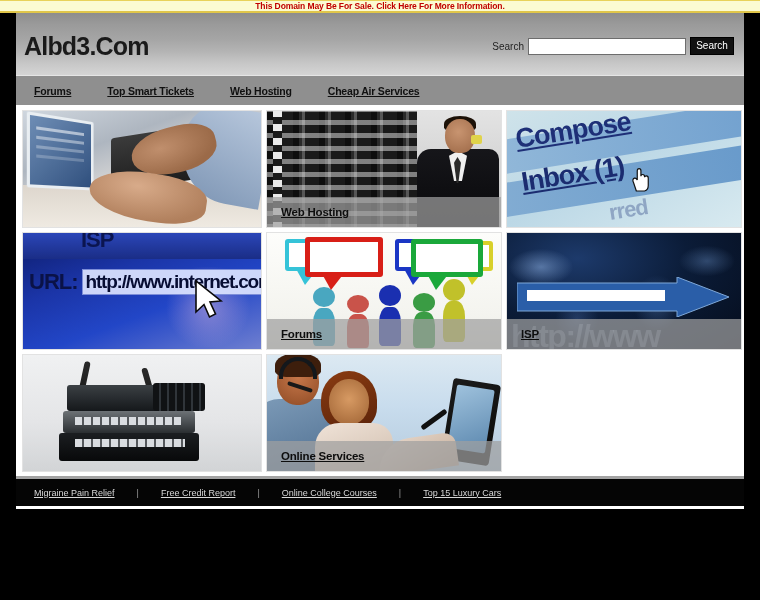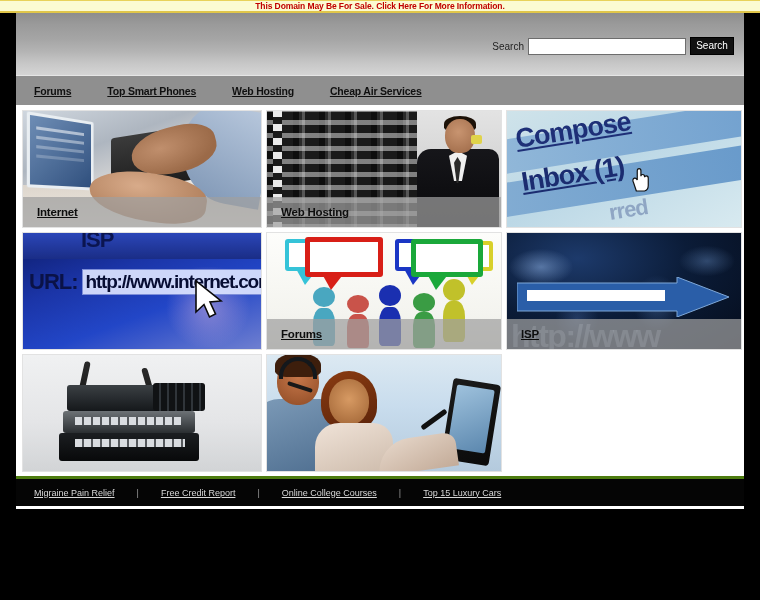--- a/index.html
+++ b/index.html
@@ -403,21 +403,21 @@
     background:#101010; border-radius:2px; transform:rotate(-36deg);
   }
 
   
   .footer {
     background:#050505;
     height:30px;
     display:flex;
     align-items:center;
     padding-left:18px;
-    border-top:3px solid #4d7c0f;
+    border-top:3px solid #a3a3a3;
   }
   .footer-link {
     font-size:9px;
     color:#d8d8d8;
     text-decoration:underline;
     white-space:nowrap;
     cursor:pointer;
   }
   .footer-sep {
     color:#9a9a9a; font-size:9px; margin:0 22px; user-select:none;
@@ -427,47 +427,45 @@
 <body>
 
 <div class="sale-banner">
   <a href="#">This Domain May Be For Sale. Click Here For More Information.</a>
 </div>
 
 <div class="page-frame">
 <div class="page">
 
   <div class="header">
+    <div class="site-title">Albd3.Com</div>
     <div class="search-area">
       <span class="search-label">Search</span>
       <input class="search-input" type="text" value="" placeholder="" style="">
       <button class="search-button">Search</button>
     </div>
   </div>
 
   <div class="navbar">
     <a class="nav-item" href="#">Forums</a>
-    <a class="nav-item" href="#">Top Smart Phones</a>
+    <a class="nav-item" href="#">Top Smart Tickets</a>
     <a class="nav-item" href="#">Web Hosting</a>
     <a class="nav-item" href="#">Cheap Air Services</a>
   </div>
 
   <div class="grid">
 
     <div class="tile">
       <div class="art art-internet">
         <div class="desk"></div>
         <div class="monitor"></div>
         <div class="lap"></div>
         <div class="sleeve"></div>
         <div class="hand1"></div>
         <div class="hand2"></div>
-      </div>
-      <div class="tile-label">
-        <span>Internet</span>
       </div>
     </div>
 
     <div class="tile">
       <div class="art art-hosting">
         <div class="wall"></div>
         <div class="racks"></div>
         <div class="man-body"></div>
         <div class="man-shirt"></div>
         <div class="man-tie"></div>
@@ -583,20 +581,23 @@
         <div class="hset"></div>
         <div class="mic"></div>
         <div class="p2hair"></div>
         <div class="p2head"></div>
         <div class="p2body"></div>
         <div class="tablet"></div>
         <div class="tabscr"></div>
         <div class="arm"></div>
         <div class="pen"></div>
       </div>
+      <div class="tile-label">
+        <span>Online Services</span>
+      </div>
     </div>
 
   </div>
 
   <div class="footer">
     <a class="footer-link" href="#">Migraine Pain Relief</a>
     <span class="footer-sep">|</span>
     <a class="footer-link" href="#">Free Credit Report</a>
     <span class="footer-sep">|</span>
     <a class="footer-link" href="#">Online College Courses</a>

